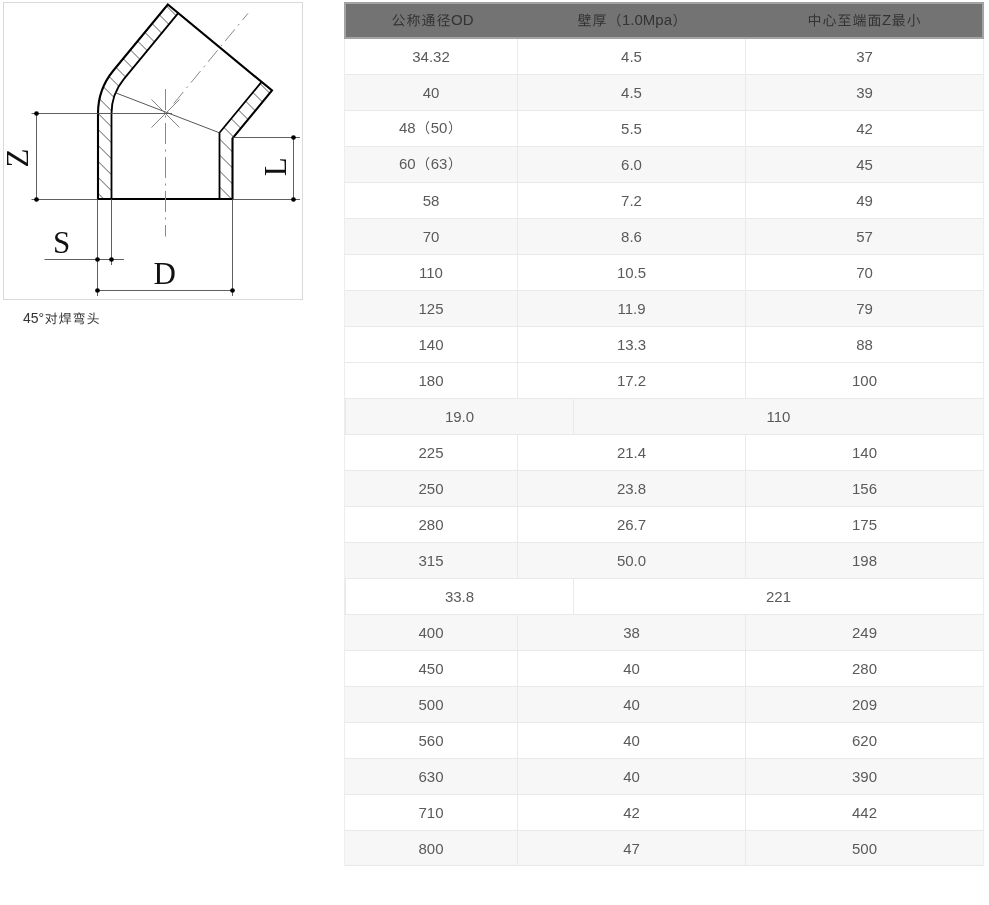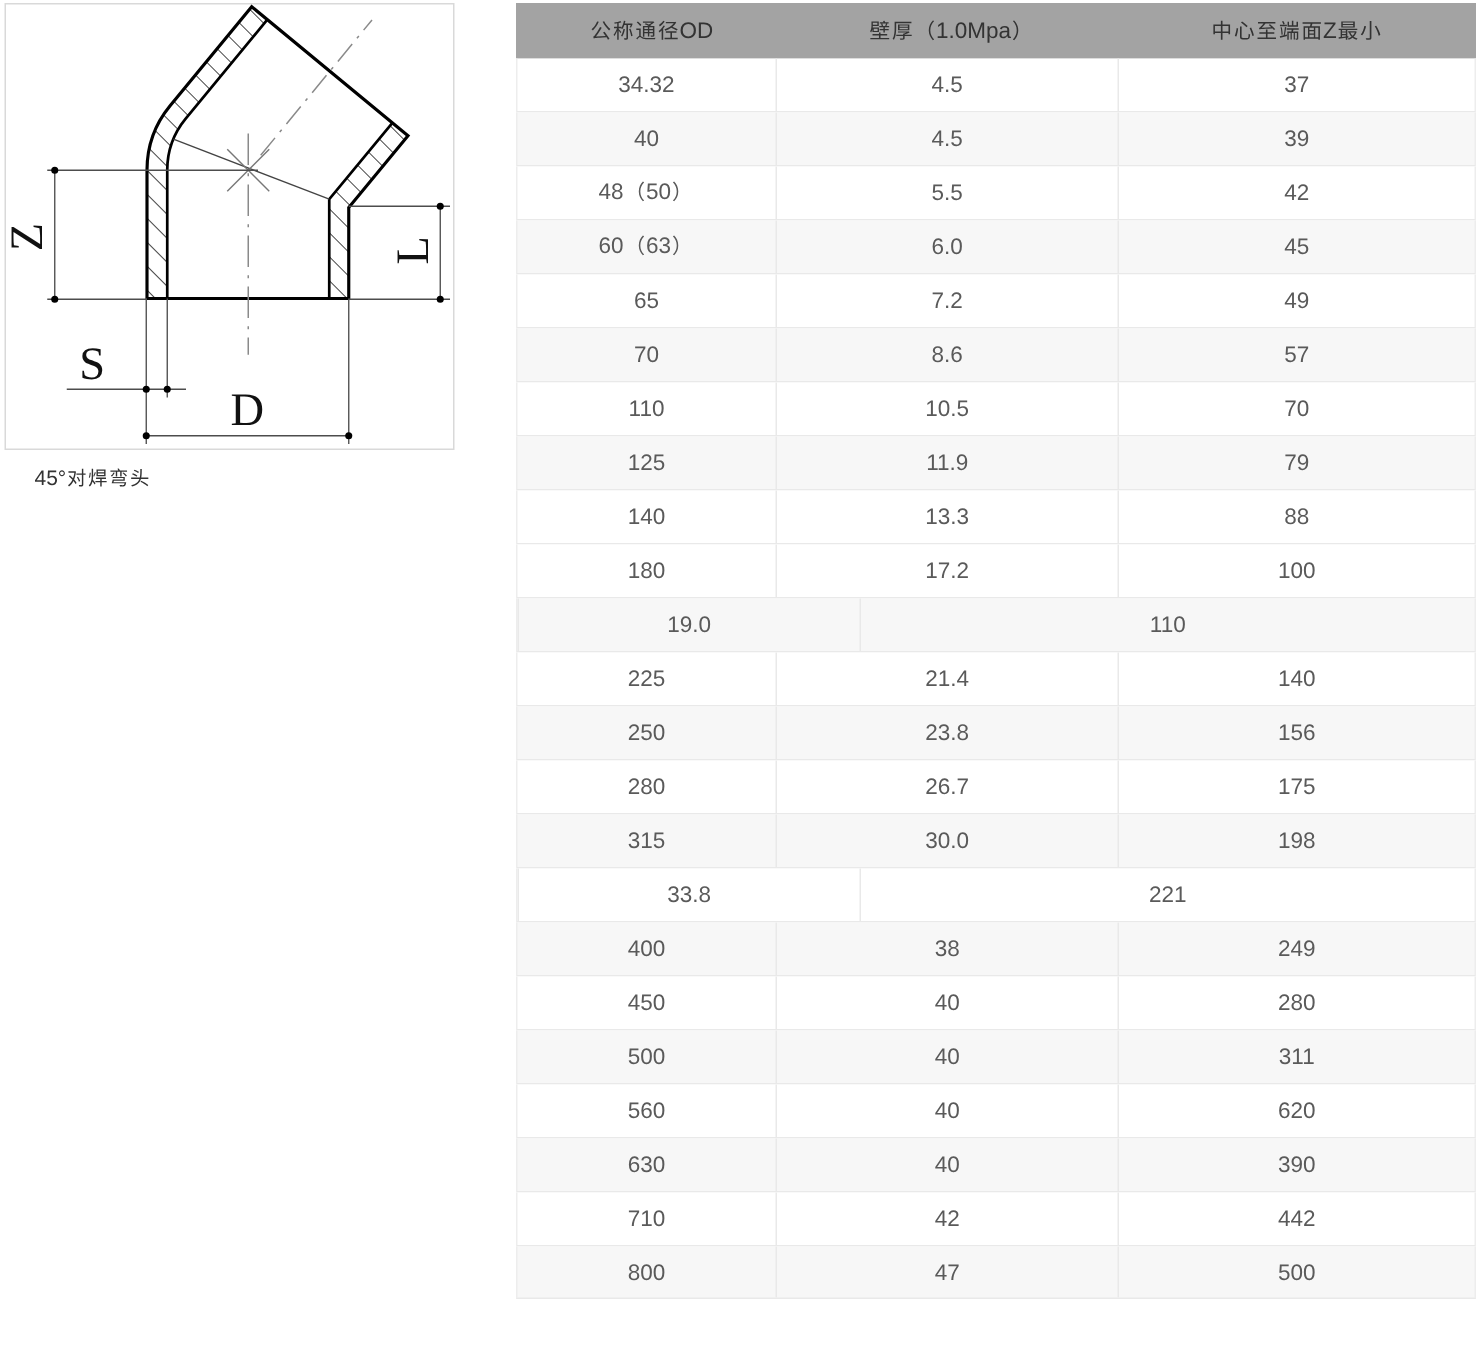--- a/index.html
+++ b/index.html
@@ -1,16 +1,16 @@
 <!DOCTYPE html>
 <html><head><meta charset="utf-8"><style>
 html,body{margin:0;padding:0;background:#fff}
 #page{position:relative;width:989px;height:905px;font-family:"Liberation Sans",sans-serif;overflow:hidden}
 .tbl{position:absolute;left:344px;top:2px;width:640px;box-sizing:border-box}
-.thead{box-sizing:border-box;height:37px;background:#a3a3a3;border:4px solid #a3a3a3;display:flex;align-items:flex-end}
+.thead{box-sizing:border-box;height:37px;background:#737373;border:2px solid #a3a3a3;display:flex;align-items:flex-end}
 .row{box-sizing:border-box;height:36px;} .row:last-child{height:35px} .row{border-bottom:1px solid #e9e9e9;border-left:1px solid #ededed;border-right:1px solid #ededed;display:flex;align-items:flex-start;font-size:15px;color:#5a5a5a;background:#fff}
 .row.alt{background:#f7f7f7}
 .c1,.c2,.c3{box-sizing:border-box;display:flex;align-items:center;justify-content:center;height:100%}
 .c1{width:172px}
 .c2{width:228px;border-left:1px solid #e9e9e9}
 .c3{flex:1;border-left:1px solid #e9e9e9}
 .thead .c1{width:172px}.thead .c2,.thead .c3{border-left:none}
 .cap{position:absolute;left:23px;top:311px}
 </style></head><body>
 <div id="page">
@@ -136,21 +136,21 @@
             <text x="0.0" y="0" font-family="Liberation Sans, sans-serif" font-size="100" fill="#5a5a5a">60</text>
             <path transform="translate(111.2 0)" d="M67.9 -35.0C67.9 -17.0 75.2 -2.4 86.2 8.8L91.8 6.0C81.2 -5.0 74.7 -18.6 74.7 -35.0C74.7 -51.3 81.2 -65.0 91.8 -75.9L86.2 -78.8C75.2 -67.5 67.9 -52.9 67.9 -35.0Z" fill="#5a5a5a"></path>
             <text x="211.2" y="0" font-family="Liberation Sans, sans-serif" font-size="100" fill="#5a5a5a">63</text>
             <path transform="translate(322.4 0)" d="M32.1 -35.0C32.1 -52.9 24.8 -67.5 13.8 -78.8L8.2 -75.9C18.8 -65.0 25.3 -51.3 25.3 -35.0C25.3 -18.6 18.8 -5.0 8.2 6.0L13.8 8.8C24.8 -2.4 32.1 -17.0 32.1 -35.0Z" fill="#5a5a5a"></path>
           </svg>
         </div>
         <div class="c2">6.0</div>
         <div class="c3">45</div>
       </div>
 <div class="row">
-        <div class="c1">65</div>
+        <div class="c1">58</div>
         <div class="c2">7.2</div>
         <div class="c3">49</div>
       </div>
 <div class="row alt">
         <div class="c1">70</div>
         <div class="c2">8.6</div>
         <div class="c3">57</div>
       </div>
 <div class="row">
         <div class="c1">110</div>
@@ -186,41 +186,41 @@
         <div class="c2">23.8</div>
         <div class="c3">156</div>
       </div>
 <div class="row">
         <div class="c1">280</div>
         <div class="c2">26.7</div>
         <div class="c3">175</div>
       </div>
 <div class="row alt">
         <div class="c1">315</div>
-        <div class="c2">30.0</div>
+        <div class="c2">50.0</div>
         <div class="c3">198</div>
       </div>
 <div class="row">
         <div class="c2">33.8</div>
         <div class="c3">221</div>
       </div>
 <div class="row alt">
         <div class="c1">400</div>
         <div class="c2">38</div>
         <div class="c3">249</div>
       </div>
 <div class="row">
         <div class="c1">450</div>
         <div class="c2">40</div>
         <div class="c3">280</div>
       </div>
 <div class="row alt">
         <div class="c1">500</div>
         <div class="c2">40</div>
-        <div class="c3">311</div>
+        <div class="c3">209</div>
       </div>
 <div class="row">
         <div class="c1">560</div>
         <div class="c2">40</div>
         <div class="c3">620</div>
       </div>
 <div class="row alt">
         <div class="c1">630</div>
         <div class="c2">40</div>
         <div class="c3">390</div>

